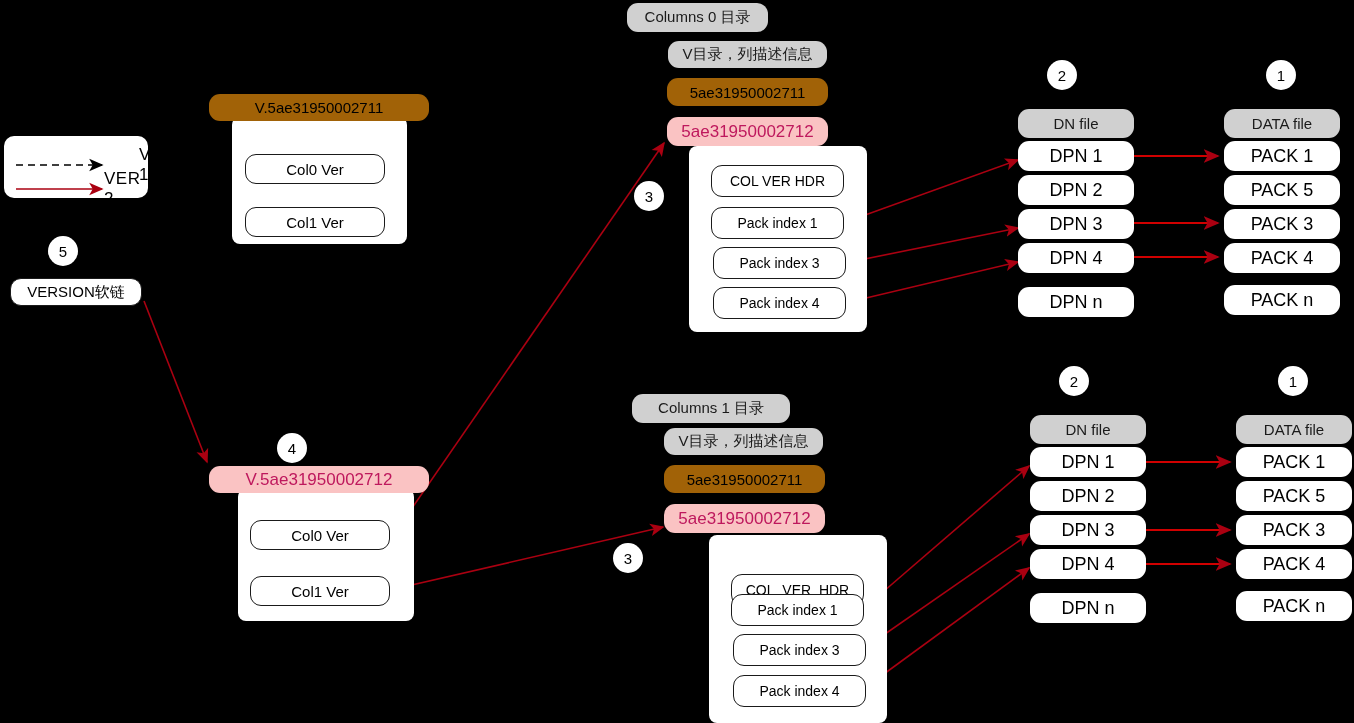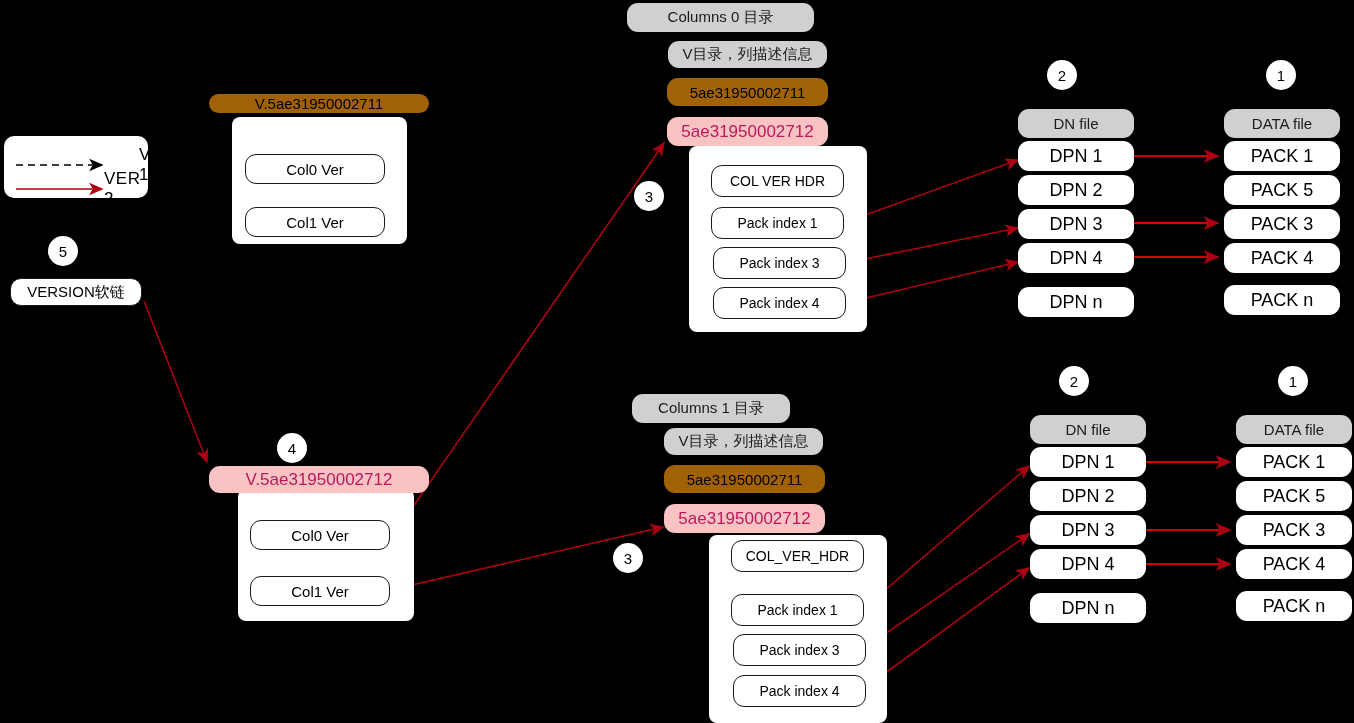--- a/index.html
+++ b/index.html
@@ -171,37 +171,37 @@
         <line x1="2" y1="8" x2="88" y2="8" stroke="#aa0011" stroke-width="1.6" marker-end="url(#ah-red)"></line>
       </svg>
       <span class="lbl">VER 2</span>
     </div>
   </div>
 
   <div class="badge" style="left:48px; top:236px;">5</div>
 
   <div class="node pill" style="left:10px; top:278px; width:132px; height:28px;">VERSION软链</div>
 
-  <div class="node pill-cyan" style="left:209px; top:94px; width:220px; height:19px;">V.5ae31950002711</div>
+  <div class="node pill-cyan" style="left:209px; top:94px; width:220px; height:27px;">V.5ae31950002711</div>
 
   <div class="panel" style="position:absolute; left:232px; top:117px; width:175px; height:127px;"></div>
 
   <div class="node pill" style="left:245px; top:154px; width:140px; height:30px;">Col0 Ver</div>
   <div class="node pill" style="left:245px; top:207px; width:140px; height:30px;">Col1 Ver</div>
 
   <div class="badge" style="left:277px; top:433px;">4</div>
 
   <div class="node pill-pink" style="left:209px; top:466px; width:220px; height:27px;border-radius:11px;">V.5ae31950002712</div>
 
   <div class="panel" style="position:absolute; left:238px; top:489px; width:176px; height:132px;"></div>
 
   <div class="node pill" style="left:250px; top:520px; width:140px; height:30px;">Col0 Ver</div>
   <div class="node pill" style="left:250px; top:576px; width:140px; height:30px;">Col1 Ver</div>
 
-  <div class="node pill-grey" style="left:627px; top:3px; width:187px; height:29px;">Columns 0 目录</div>
+  <div class="node pill-grey" style="left:627px; top:3px; width:141px; height:29px;">Columns 0 目录</div>
 
   <div class="node pill-grey" style="left:668px; top:41px; width:159px; height:27px;">V目录，列描述信息</div>
 
   <div class="node pill-cyan" style="left:667px; top:78px; width:161px; height:28px;">5ae31950002711</div>
 
   <div class="node pill-pink" style="left:667px; top:117px; width:161px; height:29px;">5ae31950002712</div>
 
   <div class="badge" style="left:634px; top:181px;">3</div>
 
   <div class="panel" style="position:absolute; left:689px; top:146px; width:178px; height:186px;"></div>
@@ -236,21 +236,21 @@
   <div class="node pill-grey" style="left:664px; top:428px; width:159px; height:27px;">V目录，列描述信息</div>
 
   <div class="node pill-cyan" style="left:664px; top:465px; width:161px; height:28px;">5ae31950002711</div>
 
   <div class="node pill-pink" style="left:664px; top:504px; width:161px; height:29px;">5ae31950002712</div>
 
   <div class="badge" style="left:613px; top:543px;">3</div>
 
   <div class="panel" style="position:absolute; left:709px; top:535px; width:178px; height:188px;"></div>
 
-  <div class="node pill" style="left:731px; top:540px; width:133px; height:32px; font-size:14px;">COL_VER_HDR</div>
+  <div class="node pill" style="left:731px; top:574px; width:133px; height:32px; font-size:14px;">COL_VER_HDR</div>
   <div class="node pill" style="left:731px; top:594px; width:133px; height:32px; font-size:14px;">Pack index 1</div>
   <div class="node pill" style="left:733px; top:634px; width:133px; height:32px; font-size:14px;">Pack index 3</div>
   <div class="node pill" style="left:733px; top:675px; width:133px; height:32px; font-size:14px;">Pack index 4</div>
 
   <div class="badge" style="left:1059px; top:366px;">2</div>
 
   <div class="node pill-grey" style="left:1030px; top:415px; width:116px; height:29px;">DN file</div>
 
   <div class="node pill-plain" style="left:1030px; top:447px; width:116px; height:30px;">DPN 1</div>
   <div class="node pill-plain" style="left:1030px; top:481px; width:116px; height:30px;">DPN 2</div>

